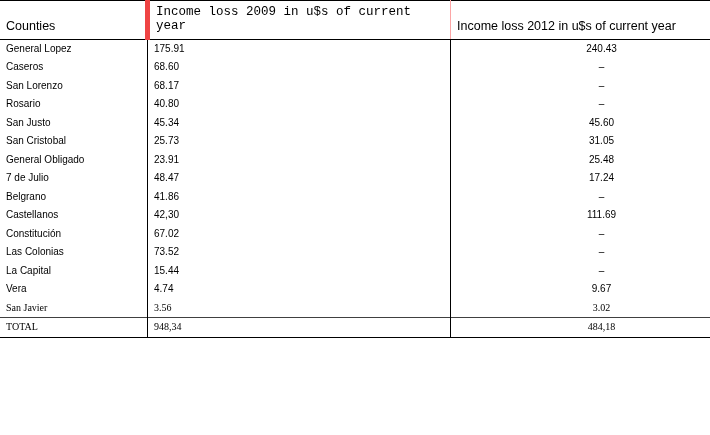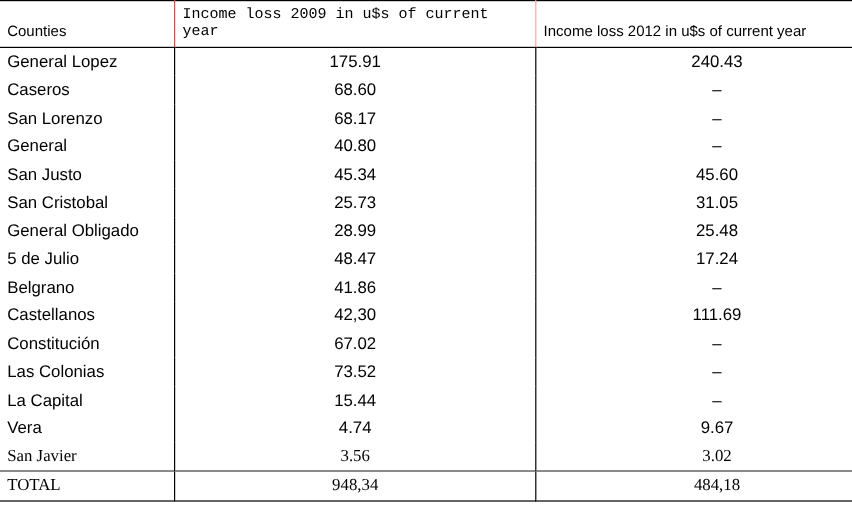--- a/index.html
+++ b/index.html
@@ -30,43 +30,42 @@
     text-align: left;
     padding: 4px 6px 5px 6px;
     border-top: 1.6px solid #000000;
     border-bottom: 1.2px solid #000000;
     vertical-align: bottom;
     font-size: 12.5px;
     line-height: 1.15;
   }
   table.data-table thead th.col-county {
     width: 133px;
-    border-right: 1px solid #ef4444;
+    border-right: 5px solid #ef4444;
   }
   table.data-table thead th.col-y1 {
     width: 288px;
     border-right: 1px solid #fca5a5;
     font-family: Liberation Mono, monospace;
   }
   table.data-table thead th.col-y2 {
     width: 289px;
   }
   table.data-table tbody td {
     padding: 3px 6px 3px 6px;
     line-height: 1.25;
-    font-size: 14px;
+    font-size: 10px;
     vertical-align: middle;
     border: none;
   }
   table.data-table tbody td.county {
     text-align: left;
     border-right: 1px solid #000000;
   }
   table.data-table tbody td.val1 {
-    text-align: center;
     border-right: 1px solid #000000;
   }
   table.data-table tbody td.val2 {
     text-align: center;
   }
   table.data-table tbody tr.total-row td {
     border-top: 1px solid #404040;
     border-bottom: 1.6px solid #000000;
     font-family: Liberation Serif, serif;
   }
@@ -97,41 +96,41 @@
           <td class="county">Caseros</td>
           <td class="val1">68.60</td>
           <td class="val2">–</td>
         </tr>
         <tr>
           <td class="county">San Lorenzo</td>
           <td class="val1">68.17</td>
           <td class="val2">–</td>
         </tr>
         <tr>
-          <td class="county">General</td>
+          <td class="county">Rosario</td>
           <td class="val1">40.80</td>
           <td class="val2">–</td>
         </tr>
         <tr>
           <td class="county">San Justo</td>
           <td class="val1">45.34</td>
           <td class="val2">45.60</td>
         </tr>
         <tr>
           <td class="county">San Cristobal</td>
           <td class="val1">25.73</td>
           <td class="val2">31.05</td>
         </tr>
         <tr>
           <td class="county">General Obligado</td>
-          <td class="val1">28.99</td>
+          <td class="val1">23.91</td>
           <td class="val2">25.48</td>
         </tr>
         <tr>
-          <td class="county">5 de Julio</td>
+          <td class="county">7 de Julio</td>
           <td class="val1">48.47</td>
           <td class="val2">17.24</td>
         </tr>
         <tr>
           <td class="county">Belgrano</td>
           <td class="val1">41.86</td>
           <td class="val2">–</td>
         </tr>
         <tr>
           <td class="county">Castellanos</td>

